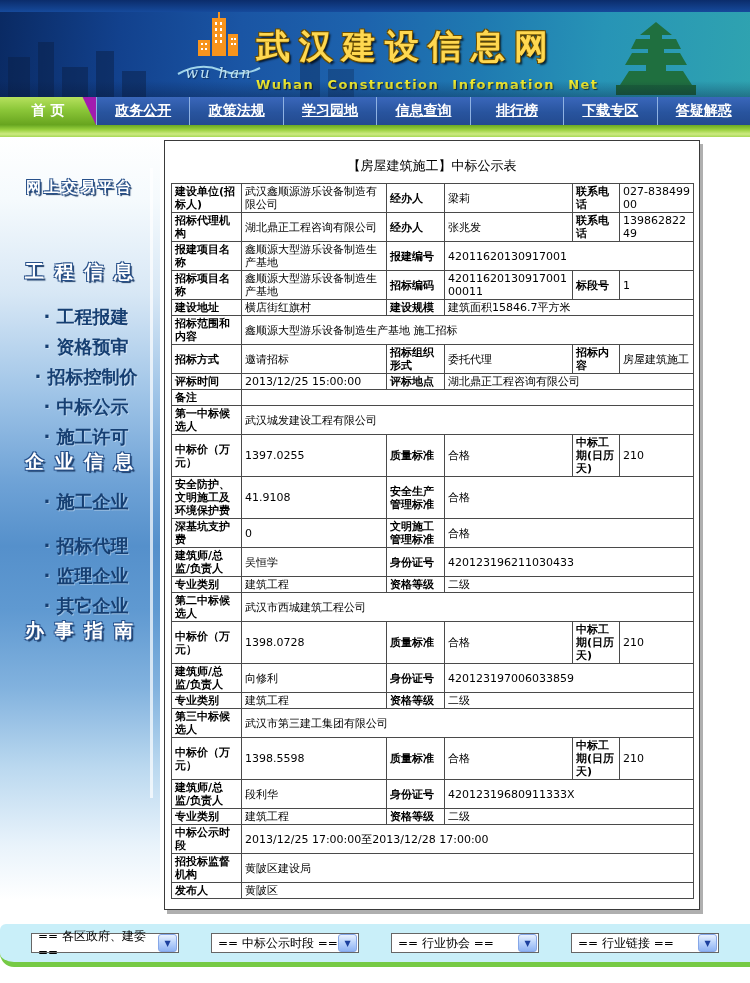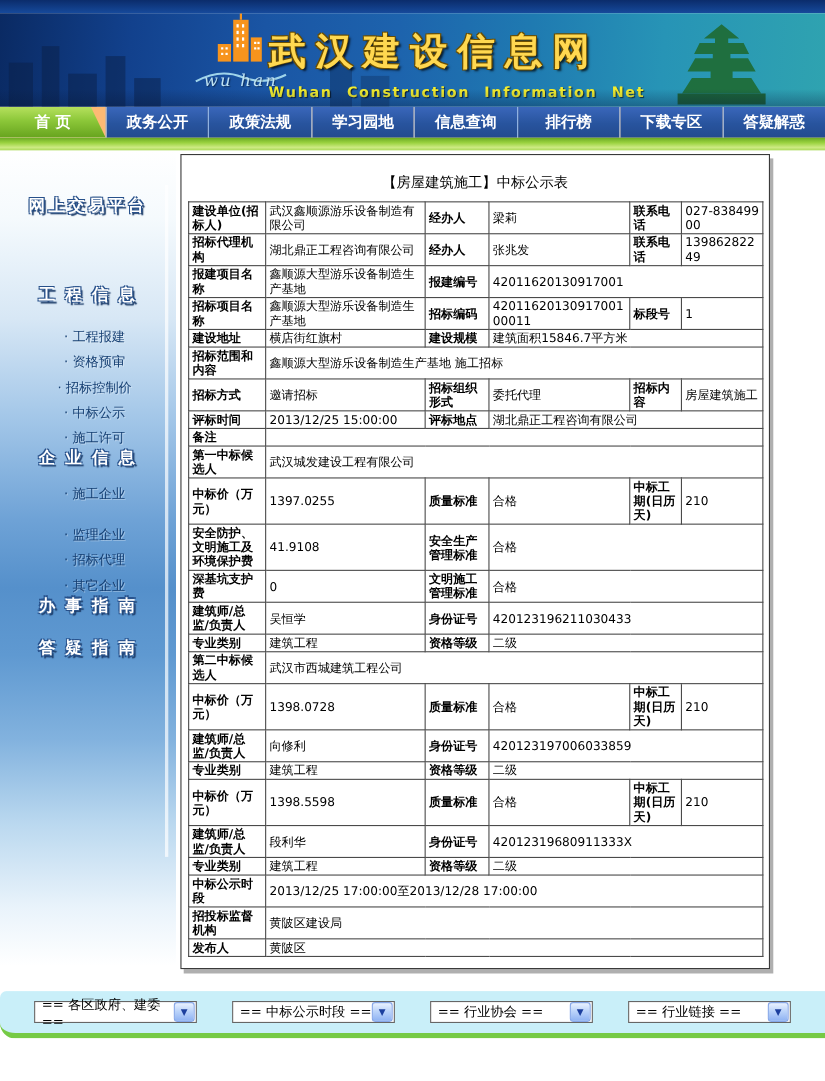--- a/index.html
+++ b/index.html
@@ -29,65 +29,66 @@
   .b7{left:328px;width:26px;height:28px;background:rgba(9,32,72,.3);}
   .pagoda{position:absolute;right:48px;top:8px;opacity:.9;}
 
   .logo{position:absolute;left:176px;top:0;width:86px;text-align:center;cursor:pointer;}
   .logo-swoosh{display:block;margin:-4px auto 0;}
   .logo-script{
     font-family:"DejaVu Serif","Liberation Serif",serif;font-style:italic;
     color:#bfe3f3;font-size:15px;margin-top:-16px;letter-spacing:2px;
     text-shadow:1px 1px 1px rgba(0,0,0,.4);
   }
-  .titles{position:absolute;left:244px;top:12px;white-space:nowrap;}
+  .titles{position:absolute;left:256px;top:12px;white-space:nowrap;}
   .site-title{
     font-size:34px;font-weight:bold;color:#ffd850;letter-spacing:9px;
     text-shadow:-1px -1px 0 #6b4e00,1px -1px 0 #6b4e00,-1px 1px 0 #6b4e00,2px 2px 2px rgba(0,0,0,.75);
   }
   .site-subtitle{
     margin-top:7px;font-size:13px;font-weight:bold;color:#f3ed2e;
     letter-spacing:1.5px;word-spacing:7px;text-shadow:1px 1px 1px rgba(0,0,0,.65);
   }
 
   
-  .navbar{display:flex;height:28px;background:#fdba74;}
+  .navbar{display:flex;height:28px;background:#a21caf;border-radius:12px;}
   .nav-home{
     width:96px;flex:none;display:flex;align-items:center;justify-content:center;
     color:#fff;font-size:14px;font-weight:bold;cursor:pointer;
     background:linear-gradient(180deg,#b6e15e,#8cc739 45%,#67a41e);
     clip-path:polygon(0 0,86% 0,100% 100%,0 100%);
   }
   .nav-tab{
     flex:1;display:flex;align-items:center;justify-content:center;cursor:pointer;
     color:#fff;font-size:14px;font-weight:bold;border-left:1px solid #8fb2e2;
     background:linear-gradient(180deg,#3a67bb,#28549e 55%,#234a8f);
+    text-decoration:underline;
   }
   .green-strip{height:12px;background:linear-gradient(180deg,#69a822 0%,#9ad23f 40%,#cdea82 75%,#a7d855 100%);}
 
   
   .main-row{display:flex;min-height:764px;background:#fff;}
   .sidebar{
     width:160px;flex:none;position:relative;text-align:center;box-sizing:border-box;
     background:linear-gradient(180deg,#ffffff 0%,#f5fafd 8%,#d7e7f5 20%,#a2c6e8 32%,#6ea2d6 44%,#5590cb 52%,#5f99d1 60%,#82b2de 70%,#bad8ef 80%,#e9f3fb 90%,#ffffff 97%);
   }
   .sidebar::after{
     content:"";position:absolute;right:7px;top:4%;bottom:16%;width:3px;
     background:rgba(255,255,255,.7);
   }
   .sb-title{
     font-size:15px;font-weight:bold;color:#fff;letter-spacing:3px;cursor:pointer;
     text-shadow:-1px -1px 0 #27508a,1px -1px 0 #27508a,-1px 1px 0 #27508a,2px 2px 1px #1c3c69;
   }
   .sb-section{
-    font-size:15px;font-weight:bold;color:#fff;letter-spacing:2px;cursor:pointer;
+    font-size:19px;font-weight:bold;color:#fff;letter-spacing:2px;cursor:pointer;
     text-shadow:-1px -1px 0 #27508a,1px -1px 0 #27508a,-1px 1px 0 #27508a,2px 2px 1px #1c3c69;
   }
   .sb-item{
-    font-size:12px;font-weight:normal;color:#163f72;margin-top:6px;cursor:pointer;
+    font-size:18px;font-weight:bold;color:#163f72;margin-top:6px;cursor:pointer;
     text-shadow:1px 1px 0 rgba(255,255,255,.35);
     margin-left:12px;
   }
   .sb-item::before{content:"· ";}
   .sidebar>*:nth-child(1){margin-top:41px;}
   .sidebar>*:nth-child(2){margin-top:62px;margin-bottom:20px;}
   .sidebar>*:nth-child(9){margin-top:15px;margin-bottom:20px;}
   .sidebar>*:nth-child(14){margin-top:20px;}
   .sidebar>*:nth-child(15){margin-top:60px;}
 
@@ -200,25 +201,24 @@
     <aside class="sidebar" id="sidebar">
         <div class="sb-title">网上交易平台</div>
         <div class="sb-section">工 程 信 息</div>
         <div class="sb-item">工程报建</div>
         <div class="sb-item">资格预审</div>
         <div class="sb-item">招标控制价</div>
         <div class="sb-item">中标公示</div>
         <div class="sb-item">施工许可</div>
         <div class="sb-section">企 业 信 息</div>
         <div class="sb-item">施工企业</div>
+        <div class="sb-item">招标代理</div>
         <div class="sb-item">监理企业</div>
-        <div class="sb-item">招标代理</div>
         <div class="sb-item">其它企业</div>
         <div class="sb-section">办 事 指 南</div>
-        <div class="sb-section">答 疑 指 南</div>
       </aside>
     <div class="content">
       <div class="panel">
         <div class="panel-title">【房屋建筑施工】中标公示表</div>
         <table class="bid-table">
           <colgroup>
             <col style="width:70px">
               <col style="width:145px">
               <col style="width:58px">
             <col style="width:128px">
@@ -336,20 +336,24 @@
                 <td class="lbl">建筑师/总监/负责人</td>
                 <td class="val">向修利</td>
                 <td class="lbl">身份证号</td>
                 <td class="val" colspan="3">420123197006033859</td>
               </tr>
               <tr>
                 <td class="lbl">专业类别</td>
                 <td class="val">建筑工程</td>
                 <td class="lbl">资格等级</td>
                 <td class="val" colspan="3">二级</td>
+              </tr>
+              <tr>
+                <td class="lbl">第三中标候选人</td>
+                <td class="val" colspan="5">武汉市第三建工集团有限公司</td>
               </tr>
               <tr>
                 <td class="lbl">中标价（万元）</td>
                 <td class="val">1398.5598</td>
                 <td class="lbl">质量标准</td>
                 <td class="val">合格</td>
                 <td class="lbl">中标工期(日历天)</td>
                 <td class="val">210</td>
               </tr>
               <tr>

